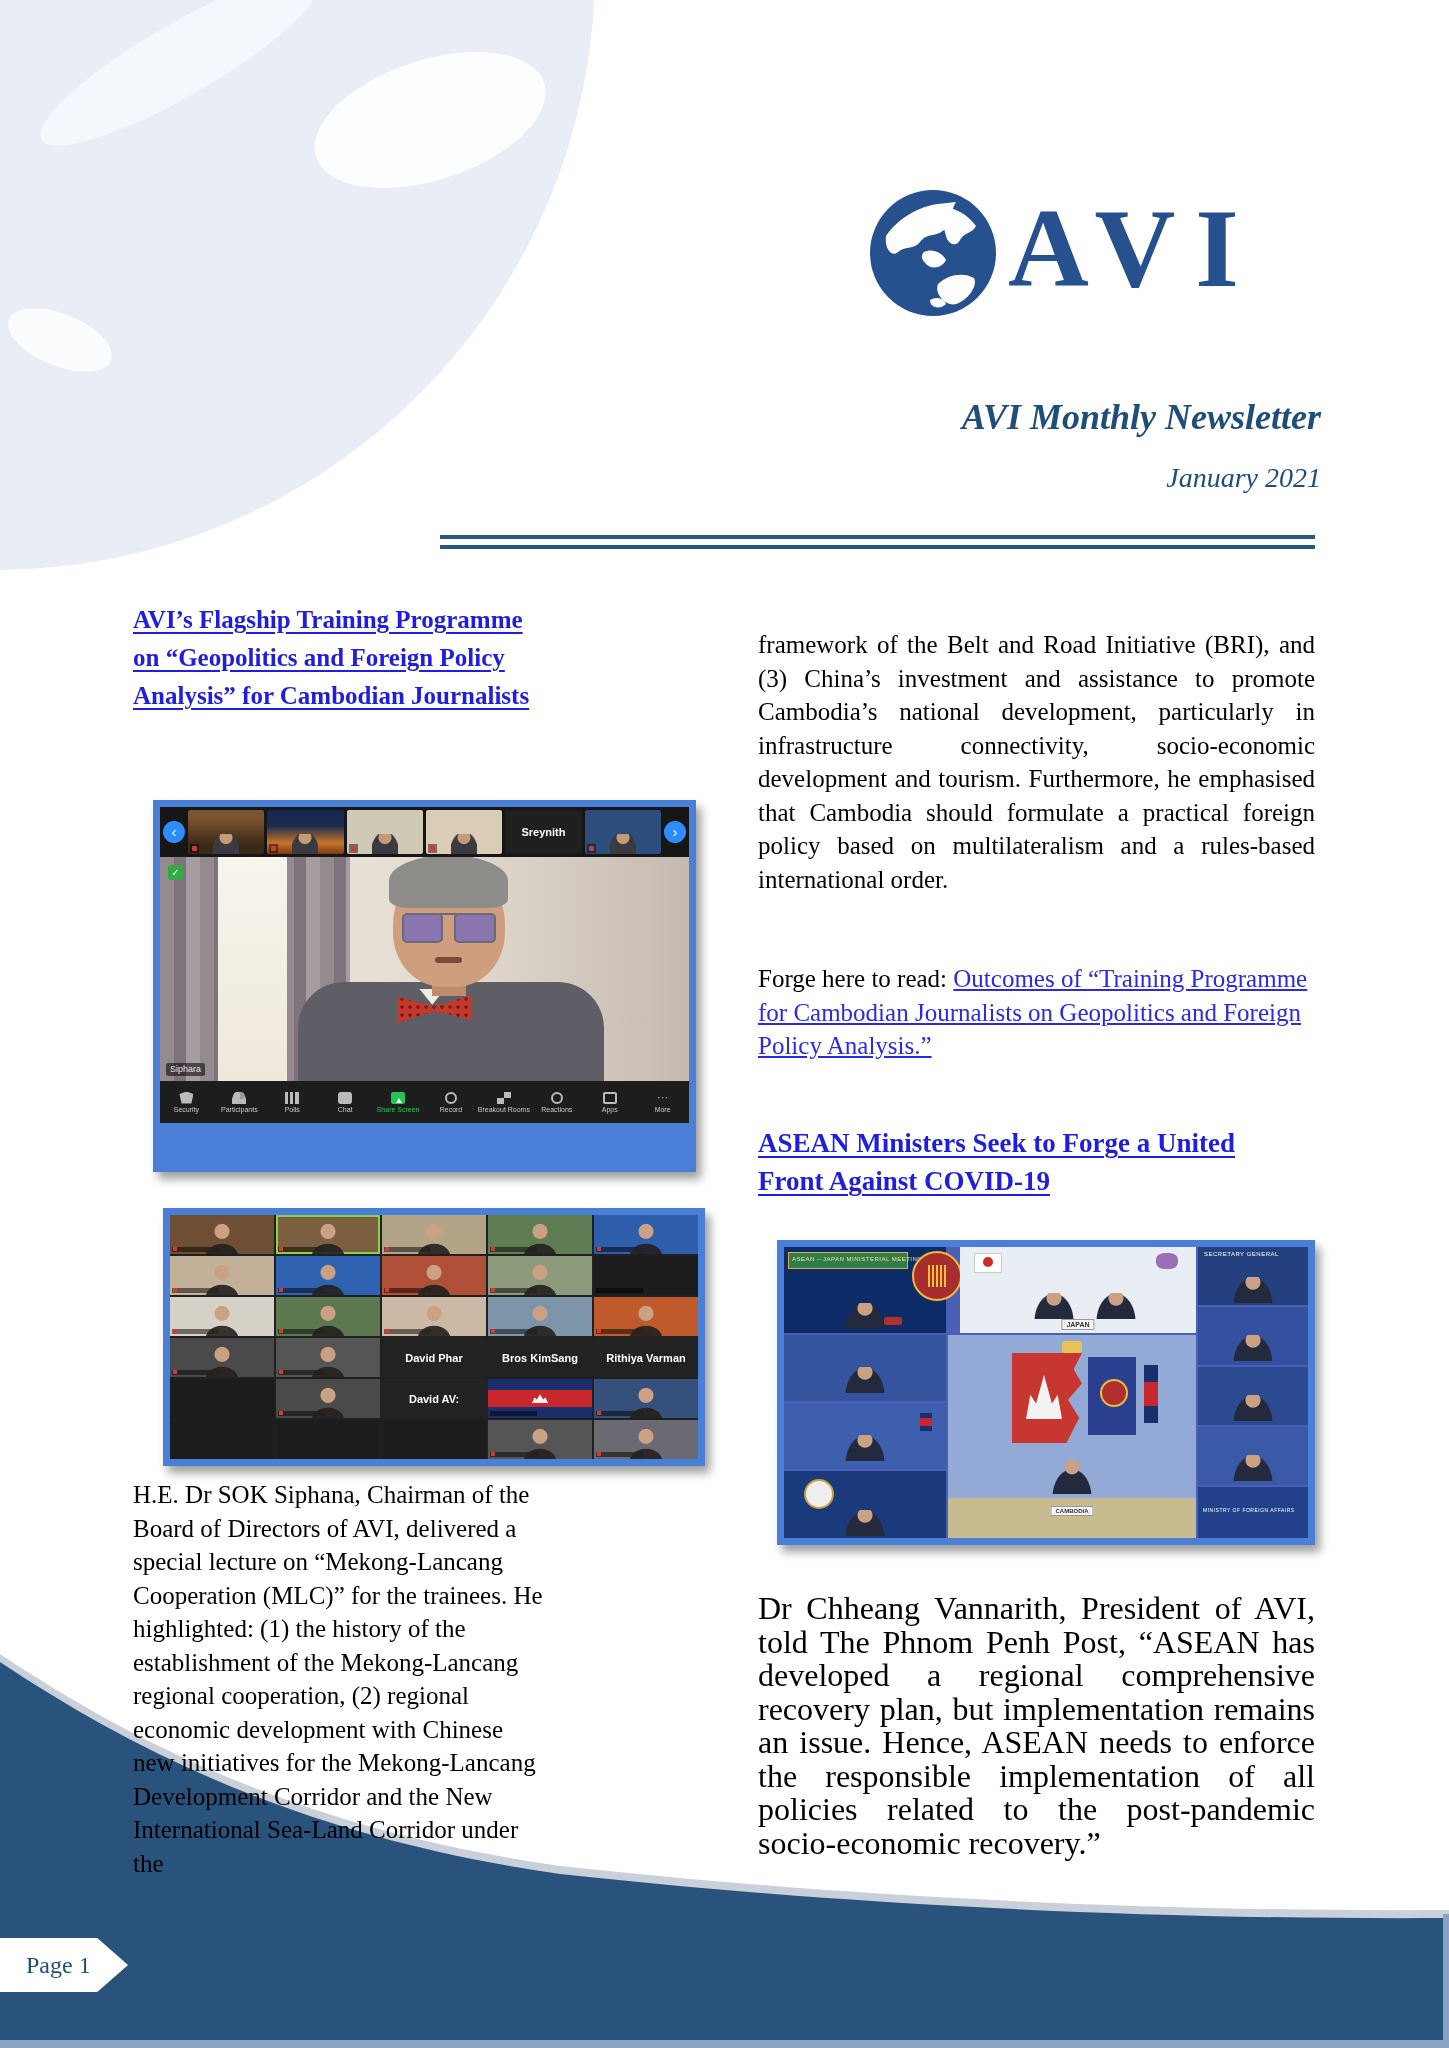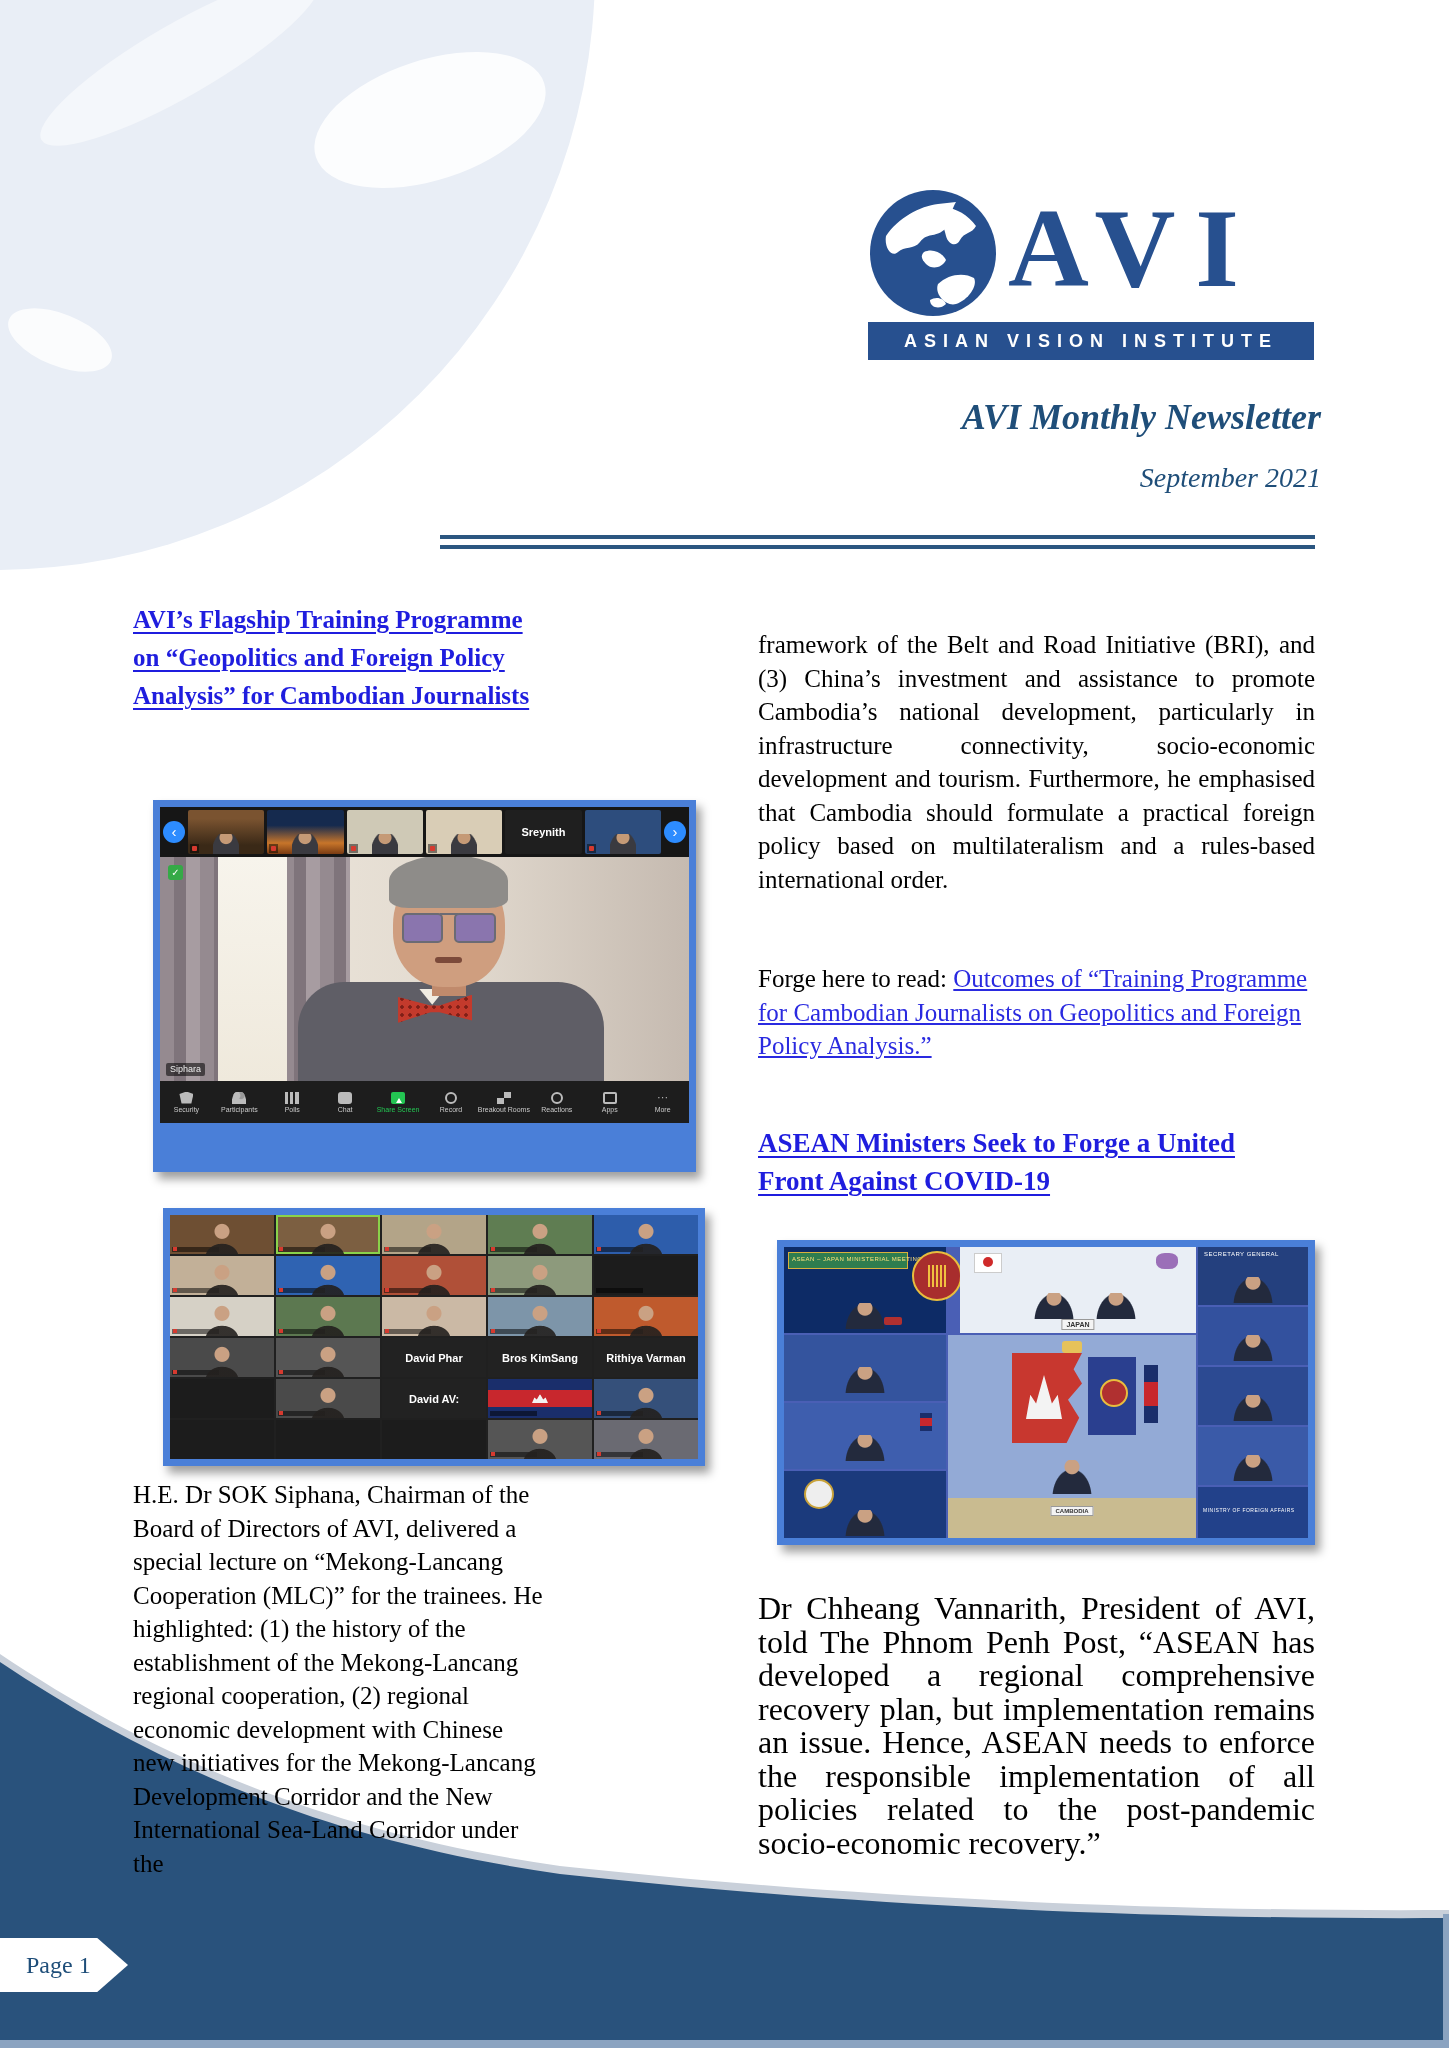--- a/index.html
+++ b/index.html
@@ -149,23 +149,22 @@
 
     <svg class="logo-globe" viewBox="0 0 130 130">
       <circle cx="65" cy="65" r="63" fill="#27508f"></circle>
       <path d="M18 48 C30 30 52 18 70 16 L88 14 C80 28 84 36 76 42 C66 50 60 44 52 54 C46 62 36 58 30 64 C24 70 16 60 18 48 Z" fill="#fff"></path>
       <path d="M74 20 C84 18 100 26 108 38 C104 46 96 44 92 52 C88 60 80 56 78 48 C76 38 70 28 74 20 Z" fill="#fff"></path>
       <path d="M70 96 C80 86 96 84 106 90 C110 98 100 112 88 116 C78 119 66 106 70 96 Z" fill="#fff"></path>
       <path d="M56 64 C64 60 74 64 78 72 C74 80 64 82 58 76 C54 72 52 68 56 64 Z" fill="#fff"></path>
       <path d="M62 112 C68 108 76 110 78 116 C72 122 62 120 62 112 Z" fill="#fff"></path>
     </svg>
     <div class="logo-avi">AVI</div>
-    <div class="logo-banner">ASIAN VISION INSTITUTE</div>
     <div class="nl-title">AVI Monthly Newsletter</div>
-    <div class="nl-date">September 2021</div>
+    <div class="nl-date">January 2021</div>
     <div class="rule"></div>
 
     <div class="lh">AVI’s Flagship Training Programme on “Geopolitics and Foreign Policy Analysis” for Cambodian Journalists</div>
 
     <div class="frame f-speaker">
       <div class="shot">
         <div class="z-top">
           <div class="navcirc">‹</div>
           <div class="thumb t1">
               <div class="pperson"></div>

